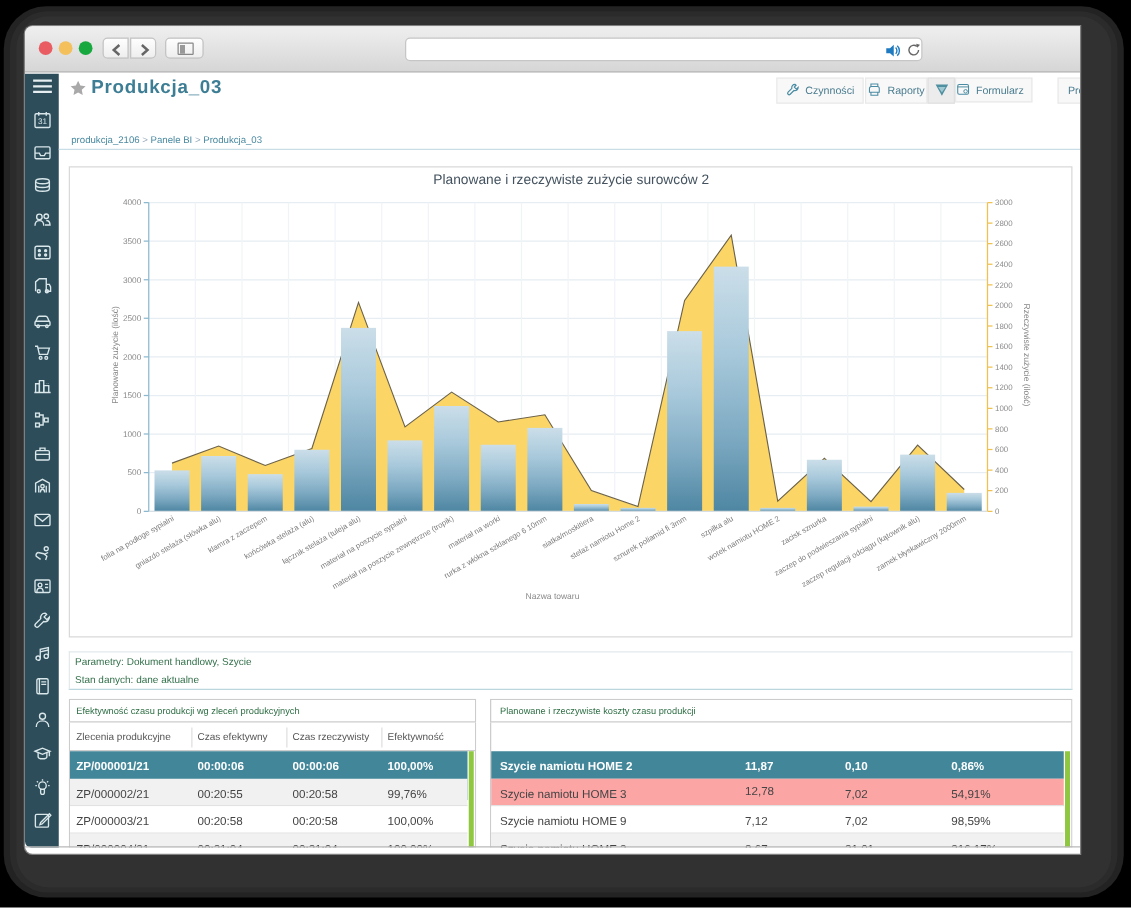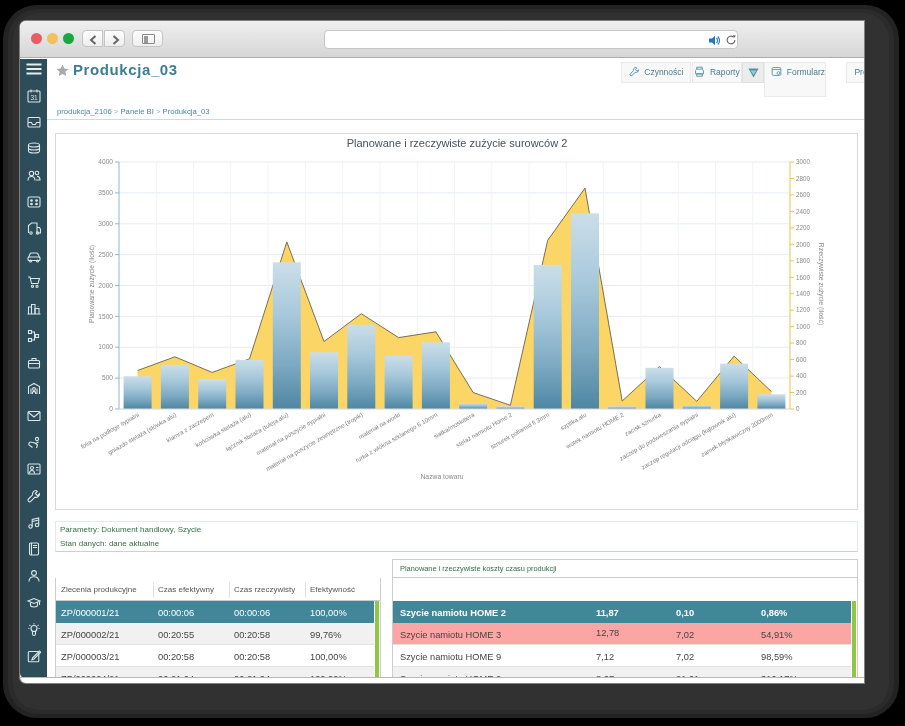--- a/index.html
+++ b/index.html
@@ -279,21 +279,21 @@
   <div class="abs" style="left:672px;top:41px;width:50px;height:21px;background:#f8f8f8;border:1px solid #e9e9e9;color:#4a7c8f;font-size:8.5px;line-height:19px;text-align:center">
     <svg style="vertical-align:-2px" width="11" height="11" viewBox="0 0 14 14">
         <path d="M3.5 4V1.5h7V4M3.5 10h7v3h-7zM2 10h10V6c0-1-.7-2-2-2H4C2.7 4 2 5 2 6z" fill="none" stroke="#4a8ca3" stroke-width="1.1"></path>
       </svg>
     &nbsp;Raporty</div>
   <div class="abs" style="left:722px;top:41px;width:22px;height:21px;background:#ececec;border:1px solid #e0e0e0;text-align:center;line-height:19px">
     <svg width="11" height="10" viewBox="0 0 11 10">
         <path d="M0.5 0.5h10L5.5 9.5z" fill="#4e8fa0"></path>
         <path d="M2.5 2.5h6L5.5 7z" fill="#9fc8d2"></path>
       </svg></div>
-  <div class="abs" style="left:744px;top:41px;width:62px;height:35px;background:#f8f8f8;border:1px solid #e9e9e9;color:#4a7c8f;font-size:8.5px;line-height:19px;text-align:right">
+  <div class="abs" style="left:744px;top:41px;width:62px;height:20px;background:#f8f8f8;border:1px solid #e9e9e9;color:#4a7c8f;font-size:8.5px;line-height:19px;text-align:left">
     <svg style="vertical-align:-2px" width="11" height="11" viewBox="0 0 14 14">
         <rect x="1.5" y="2" width="11" height="10" rx="1.5" fill="none" stroke="#4a8ca3" stroke-width="1.1"></rect>
         <line x1="1.5" y1="4.5" x2="12.5" y2="4.5" stroke="#4a8ca3"></line>
         <circle cx="9.5" cy="9" r="1.8" fill="none" stroke="#4a8ca3"></circle>
       </svg>
     &nbsp;Formularz</div>
   <div class="abs" style="left:826px;top:41px;width:30px;height:21px;background:#f8f8f8;border:1px solid #e9e9e9;color:#4a7c8f;font-size:8.5px;line-height:19px;text-align:center">Pro</div>
 
   <div class="abs" style="left:27px;top:84px;width:817px;height:15px;border-bottom:1px solid #c9dde6">
     <span style="position:absolute;left:10px;top:2px;font-size:7.7px;color:#4889a0">produkcja_2106 <span style="color:#9ab">&gt;</span> Panele BI <span style="color:#9ab">&gt;</span> Produkcja_03</span>
@@ -432,31 +432,32 @@
 <text x="386" y="345" font-size="6.8" fill="#8a8a8a" text-anchor="middle">Nazwa towaru</text>
 </svg>
   </div>
 
   <div class="abs" style="left:35px;top:500px;width:803px;height:31px;border:1px solid #e3e9ec;border-bottom:1px solid #bcd6de">
     <div class="abs" style="left:4px;top:3px;font-size:8px;color:#33704a">Parametry: Dokument handlowy, Szycie</div>
     <div class="abs" style="left:4px;top:17px;font-size:8px;color:#33704a">Stan danych: dane aktualne</div>
   </div>
 
   <div class="abs" style="left:35px;top:538px;width:326px;height:119px;overflow:hidden">
+    <div class="abs" style="left:0;top:0;width:326px;height:19px;border:1px solid #ccc;font-size:7.4px;color:#2e6e44;line-height:17px;padding-left:5px">Efektywność czasu produkcji wg zleceń produkcyjnych</div>
     <div class="abs" style="left:0;top:19px;width:326px;height:100px;border:1px solid #ccc;border-top:none">
       <div class="abs" style="left:0;top:0;width:324px;height:23px;border-bottom:1px solid #ccc;font-size:8px;color:#555">
         <span class="abs" style="left:5px;top:7px">Zlecenia produkcyjne</span>
         <span class="abs" style="left:102px;top:7px">Czas efektywny</span>
         <span class="abs" style="left:178px;top:7px">Czas rzeczywisty</span>
         <span class="abs" style="left:254px;top:7px">Efektywność</span>
         <span class="abs" style="left:97px;top:4px;width:1px;height:16px;background:#e0e0e0"></span>
         <span class="abs" style="left:173px;top:4px;width:1px;height:16px;background:#e0e0e0"></span>
         <span class="abs" style="left:249px;top:4px;width:1px;height:16px;background:#e0e0e0"></span>
       </div>
-      <div class="abs" style="left:0;top:23px;width:318px;height:39px;background:#42869a;color:#fff;font-size:9.3px;font-weight:normal">
+      <div class="abs" style="left:0;top:23px;width:318px;height:39px;background:#42869a;color:#fff;font-size:9.3px;font-weight:bold">
         <span class="abs" style="left:5px;top:7px">ZP/000001/21</span>
           <span class="abs" style="left:102px;top:7px">00:00:06</span>
           <span class="abs" style="left:178px;top:7px">00:00:06</span>
           <span class="abs" style="left:254px;top:7px">100,00%</span>
       </div>
       <div class="abs" style="left:0;top:45px;width:318px;height:22px;background:#f1f1f1;border-bottom:1px solid #e2e2e2;color:#444;font-size:9.3px">
         <span class="abs" style="left:5px;top:7px">ZP/000002/21</span>
           <span class="abs" style="left:102px;top:7px">00:20:55</span>
           <span class="abs" style="left:178px;top:7px">00:20:58</span>
           <span class="abs" style="left:254px;top:7px">99,76%</span>

